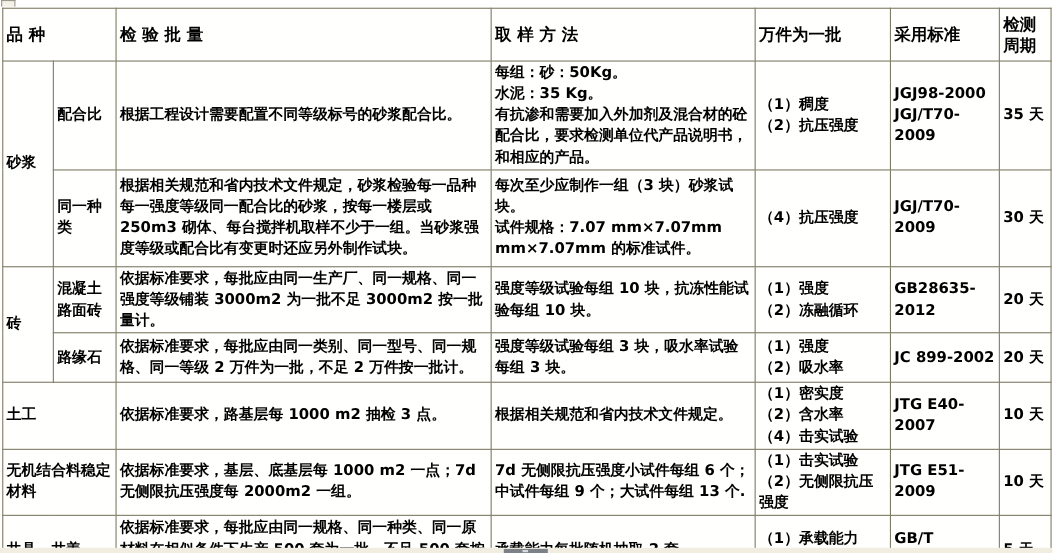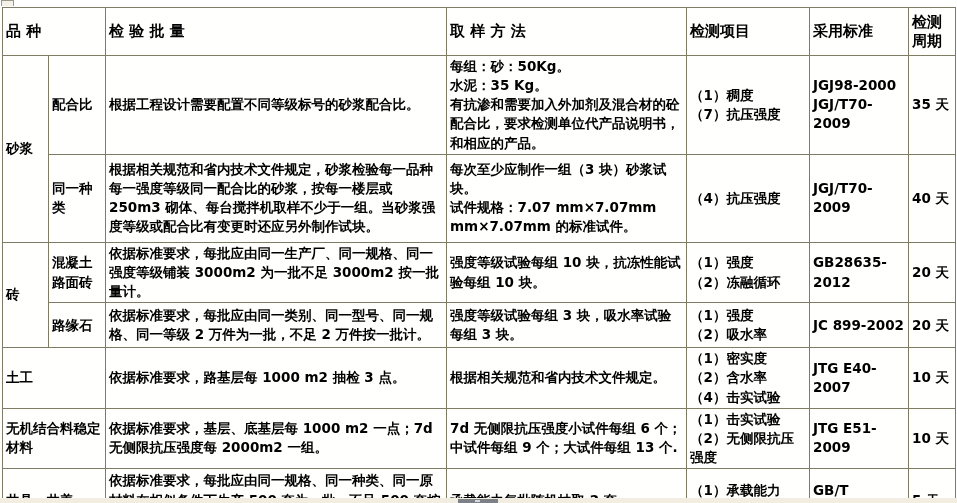--- a/index.html
+++ b/index.html
@@ -67,48 +67,48 @@
       <col style="width:123px">
       <col style="width:99px">
       <col style="width:47px">
   </colgroup>
 
   <tbody>
       <tr class="rh">
     <th colspan="2"><span class="cell-text">品  种</span></th>
     <th><span class="cell-text">检 验 批 量</span></th>
     <th><span class="cell-text">取 样 方 法</span></th>
-    <th><span class="cell-text">检测项目</span></th>
+    <th><span class="cell-text">万件为一批</span></th>
     <th><span class="cell-text">采用标准</span></th>
     <th><span class="cell-text">检测周期</span></th>
   </tr>
 
   <tr class="r1">
     <td rowspan="2" class="c-group"><span class="cell-text">砂浆</span></td>
     <td><span class="cell-text">配合比</span></td>
     <td><span class="cell-text">根据工程设计需要配置不同等级标号的砂浆配合比。</span></td>
     <td><span class="cell-text">每组：砂：50Kg。
 水泥：35 Kg。
 有抗渗和需要加入外加剂及混合材的砼配合比，要求检测单位代产品说明书，和相应的产品。</span></td>
     <td><span class="cell-text">（1）稠度
-（7）抗压强度</span></td>
+（2）抗压强度</span></td>
     <td><span class="cell-text">JGJ98-2000
 JGJ/T70-2009</span></td>
     <td><span class="cell-text">35 天</span></td>
   </tr>
 
   <tr class="r2">
     <td><span class="cell-text">同一种类</span></td>
     <td><span class="cell-text">根据相关规范和省内技术文件规定，砂浆检验每一品种每一强度等级同一配合比的砂浆，按每一楼层或 250m3 砌体、每台搅拌机取样不少于一组。当砂浆强度等级或配合比有变更时还应另外制作试块。</span></td>
     <td><span class="cell-text">每次至少应制作一组（3 块）砂浆试块。
 试件规格：7.07 mm×7.07mm
 mm×7.07mm 的标准试件。</span></td>
     <td><span class="cell-text">（4）抗压强度</span></td>
     <td><span class="cell-text">JGJ/T70-2009</span></td>
-    <td><span class="cell-text">40 天</span></td>
+    <td><span class="cell-text">30 天</span></td>
   </tr>
 
   <tr class="r3">
     <td rowspan="2" class="c-group"><span class="cell-text">砖</span></td>
     <td><span class="cell-text">混凝土路面砖</span></td>
     <td><span class="cell-text">依据标准要求，每批应由同一生产厂、同一规格、同一强度等级铺装 3000m2 为一批不足 3000m2 按一批量计。</span></td>
     <td><span class="cell-text">强度等级试验每组 10 块，抗冻性能试验每组 10 块。</span></td>
     <td><span class="cell-text">（1）强度
 （2）冻融循环</span></td>
     <td><span class="cell-text">GB28635-2012</span></td>

